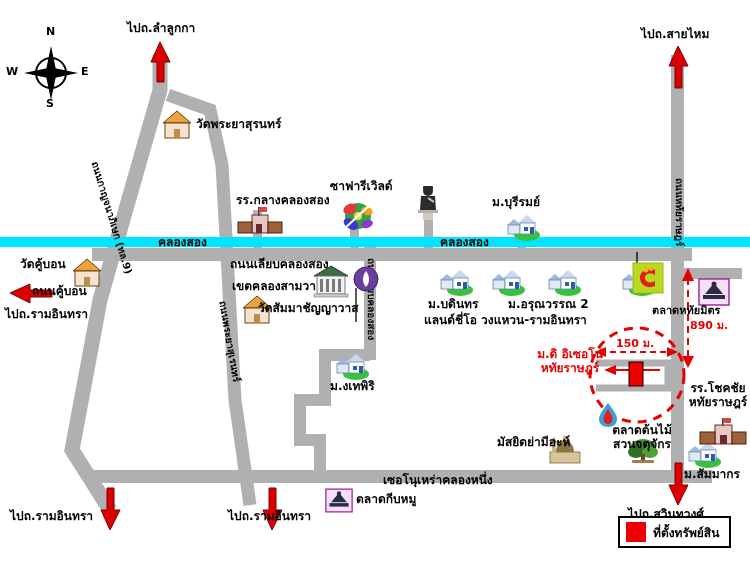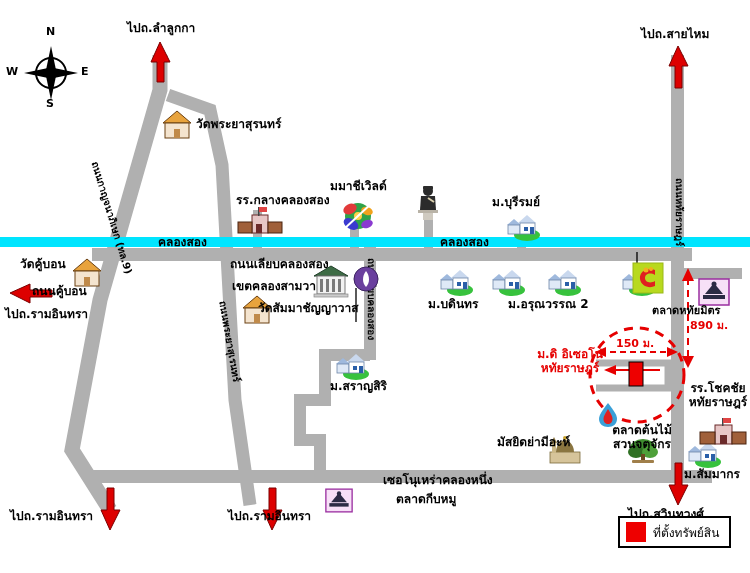--- a/index.html
+++ b/index.html
@@ -16,21 +16,21 @@
   .lbl.red{color:#e60000;}
   .lbl.c{text-align:center;}
   .vert{transform-origin:left top;}
   svg{display:block;overflow:visible;}
   .ic{position:absolute;}
   .legend{
     position:absolute;border:2px solid #000;background:#fff;
     display:flex;align-items:center;gap:7px;padding:4px 10px 4px 6px;
   }
   .legend .sw{width:20px;height:20px;background:#ee0000;display:block;}
-  .legend span.t{font-size:12px;font-weight:normal;}
+  .legend span.t{font-size:12px;font-weight:bold;}
   .compass{position:absolute;}
 </style>
 </head>
 <body>
 
 <div id="map">
 
   <svg width="750" height="573" style="position:absolute;left:0;top:0;">
 
     <path d="M160,55 L160,90 L100,300 L72,450 L110,510" stroke="#b0b0b0" stroke-width="15" fill="none"></path>
@@ -174,21 +174,21 @@
     <svg width="42" height="42" viewBox="0 0 42 42">
       <circle cx="21" cy="20" r="13" fill="#2fa34a"></circle>
       <ellipse cx="13" cy="13" rx="7" ry="5" fill="#e23a3a" transform="rotate(-25 13 13)"></ellipse>
       <ellipse cx="30" cy="15" rx="6" ry="4" fill="#f0a21d" transform="rotate(20 30 15)"></ellipse>
       <ellipse cx="14" cy="28" rx="8" ry="5" fill="#3a3ad0" transform="rotate(30 14 28)"></ellipse>
       <ellipse cx="30" cy="28" rx="6" ry="4" fill="#8a3ad0" transform="rotate(-20 30 28)"></ellipse>
       <circle cx="21" cy="20" r="4" fill="#ffd24a"></circle>
       <path d="M6,34 L36,6" stroke="#ffffff" stroke-width="2" fill="none"></path>
     </svg>
   </div>
-  <div class="lbl md" style="left:330px;top:180px;">มมาชีเวิลด์</div>
+  <div class="lbl md" style="left:330px;top:180px;">ซาฟารีเวิลด์</div>
 
   <div class="ic" style="left:414px;top:184px;">
     <svg width="28" height="36" viewBox="0 0 28 36">
       <circle cx="14" cy="7" r="5" fill="#2b2b2b"></circle>
       <rect x="9" y="2" width="10" height="3.5" rx="1" fill="#2b2b2b"></rect>
       <path d="M7,12 L21,12 L22,26 L6,26 Z" fill="#2b2b2b"></path>
       <rect x="9" y="26" width="10" height="10" fill="#cfcac0"></rect>
       <rect x="4" y="26" width="20" height="3" fill="#b9b3a7"></rect>
       <path d="M14,14 L20,18" stroke="#d9cfae" stroke-width="2" fill="none"></path>
     </svg>
@@ -257,20 +257,21 @@
     <svg width="36" height="28" viewBox="0 0 36 28">
       <ellipse cx="22" cy="22" rx="13" ry="6" fill="#37c23d"></ellipse>
       <polygon points="9,6 2,12 16,12" fill="#9fb9dd"></polygon>
       <rect x="3" y="12" width="12" height="9" fill="#dfe9f7" stroke="#6d85a8" stroke-width="0.8"></rect>
       <polygon points="22,2 13,10 31,10" fill="#c9d8ee"></polygon>
       <rect x="15" y="10" width="15" height="11" fill="#ffffff" stroke="#6d85a8" stroke-width="0.8"></rect>
       <rect x="19" y="14" width="4" height="4" fill="#2a5fa8"></rect>
       <rect x="25" y="14" width="4" height="7" fill="#2a5fa8"></rect>
     </svg>
   </div>
+  <div class="lbl md" style="left:424px;top:314px;">แลนด์ชี่โอ วงแหวน-รามอินทรา</div>
 
   <div class="ic" style="left:546px;top:268px;">
     <svg width="36" height="28" viewBox="0 0 36 28">
       <ellipse cx="22" cy="22" rx="13" ry="6" fill="#37c23d"></ellipse>
       <polygon points="9,6 2,12 16,12" fill="#9fb9dd"></polygon>
       <rect x="3" y="12" width="12" height="9" fill="#dfe9f7" stroke="#6d85a8" stroke-width="0.8"></rect>
       <polygon points="22,2 13,10 31,10" fill="#c9d8ee"></polygon>
       <rect x="15" y="10" width="15" height="11" fill="#ffffff" stroke="#6d85a8" stroke-width="0.8"></rect>
       <rect x="19" y="14" width="4" height="4" fill="#2a5fa8"></rect>
       <rect x="25" y="14" width="4" height="7" fill="#2a5fa8"></rect>
@@ -282,21 +283,21 @@
     <svg width="36" height="28" viewBox="0 0 36 28">
       <ellipse cx="22" cy="22" rx="13" ry="6" fill="#37c23d"></ellipse>
       <polygon points="9,6 2,12 16,12" fill="#9fb9dd"></polygon>
       <rect x="3" y="12" width="12" height="9" fill="#dfe9f7" stroke="#6d85a8" stroke-width="0.8"></rect>
       <polygon points="22,2 13,10 31,10" fill="#c9d8ee"></polygon>
       <rect x="15" y="10" width="15" height="11" fill="#ffffff" stroke="#6d85a8" stroke-width="0.8"></rect>
       <rect x="19" y="14" width="4" height="4" fill="#2a5fa8"></rect>
       <rect x="25" y="14" width="4" height="7" fill="#2a5fa8"></rect>
     </svg>
   </div>
-  <div class="lbl md" style="left:330px;top:380px;">ม.สราญสิริ</div>
+  <div class="lbl md" style="left:330px;top:380px;">ม.งเทพิริ</div>
 
   <div class="ic" style="left:686px;top:440px;">
     <svg width="36" height="28" viewBox="0 0 36 28">
       <ellipse cx="22" cy="22" rx="13" ry="6" fill="#37c23d"></ellipse>
       <polygon points="9,6 2,12 16,12" fill="#9fb9dd"></polygon>
       <rect x="3" y="12" width="12" height="9" fill="#dfe9f7" stroke="#6d85a8" stroke-width="0.8"></rect>
       <polygon points="22,2 13,10 31,10" fill="#c9d8ee"></polygon>
       <rect x="15" y="10" width="15" height="11" fill="#ffffff" stroke="#6d85a8" stroke-width="0.8"></rect>
       <rect x="19" y="14" width="4" height="4" fill="#2a5fa8"></rect>
       <rect x="25" y="14" width="4" height="7" fill="#2a5fa8"></rect>
@@ -316,21 +317,21 @@
   <div class="lbl sm red" style="left:690px;top:320px;">890 ม.</div>
 
   <div class="ic" style="left:325px;top:488px;">
     <svg width="28" height="25" viewBox="0 0 32 28">
       <rect x="1" y="1" width="30" height="26" fill="#f7e0f7" stroke="#9a2fa0" stroke-width="1.5"></rect>
       <polygon points="16,5 7,16 25,16" fill="#2b2b44"></polygon>
       <circle cx="16" cy="6" r="2.5" fill="#2b2b44"></circle>
       <rect x="5" y="17" width="22" height="4" fill="#2b2b44"></rect>
     </svg>
   </div>
-  <div class="lbl md" style="left:356px;top:493px;margin-left:40px;">ตลาดกีบหมู</div>
+  <div class="lbl md" style="left:356px;top:493px;">ตลาดกีบหมู</div>
 
   <div class="ic" style="left:700px;top:418px;">
     <svg width="46" height="32" viewBox="0 0 46 32">
       <rect x="15" y="7" width="17" height="19" fill="#e7c6c6" stroke="#6b2a2a" stroke-width="1"></rect>
       <rect x="0" y="14" width="15" height="12" fill="#a0603a" stroke="#4a2410" stroke-width="1"></rect>
       <rect x="32" y="14" width="14" height="12" fill="#a0603a" stroke="#4a2410" stroke-width="1"></rect>
       <rect x="22" y="0" width="1.5" height="8" fill="#444"></rect>
       <rect x="23" y="0" width="8" height="5" fill="#e04545"></rect>
       <rect x="20" y="17" width="7" height="9" fill="#6b2a2a"></rect>
     </svg>

